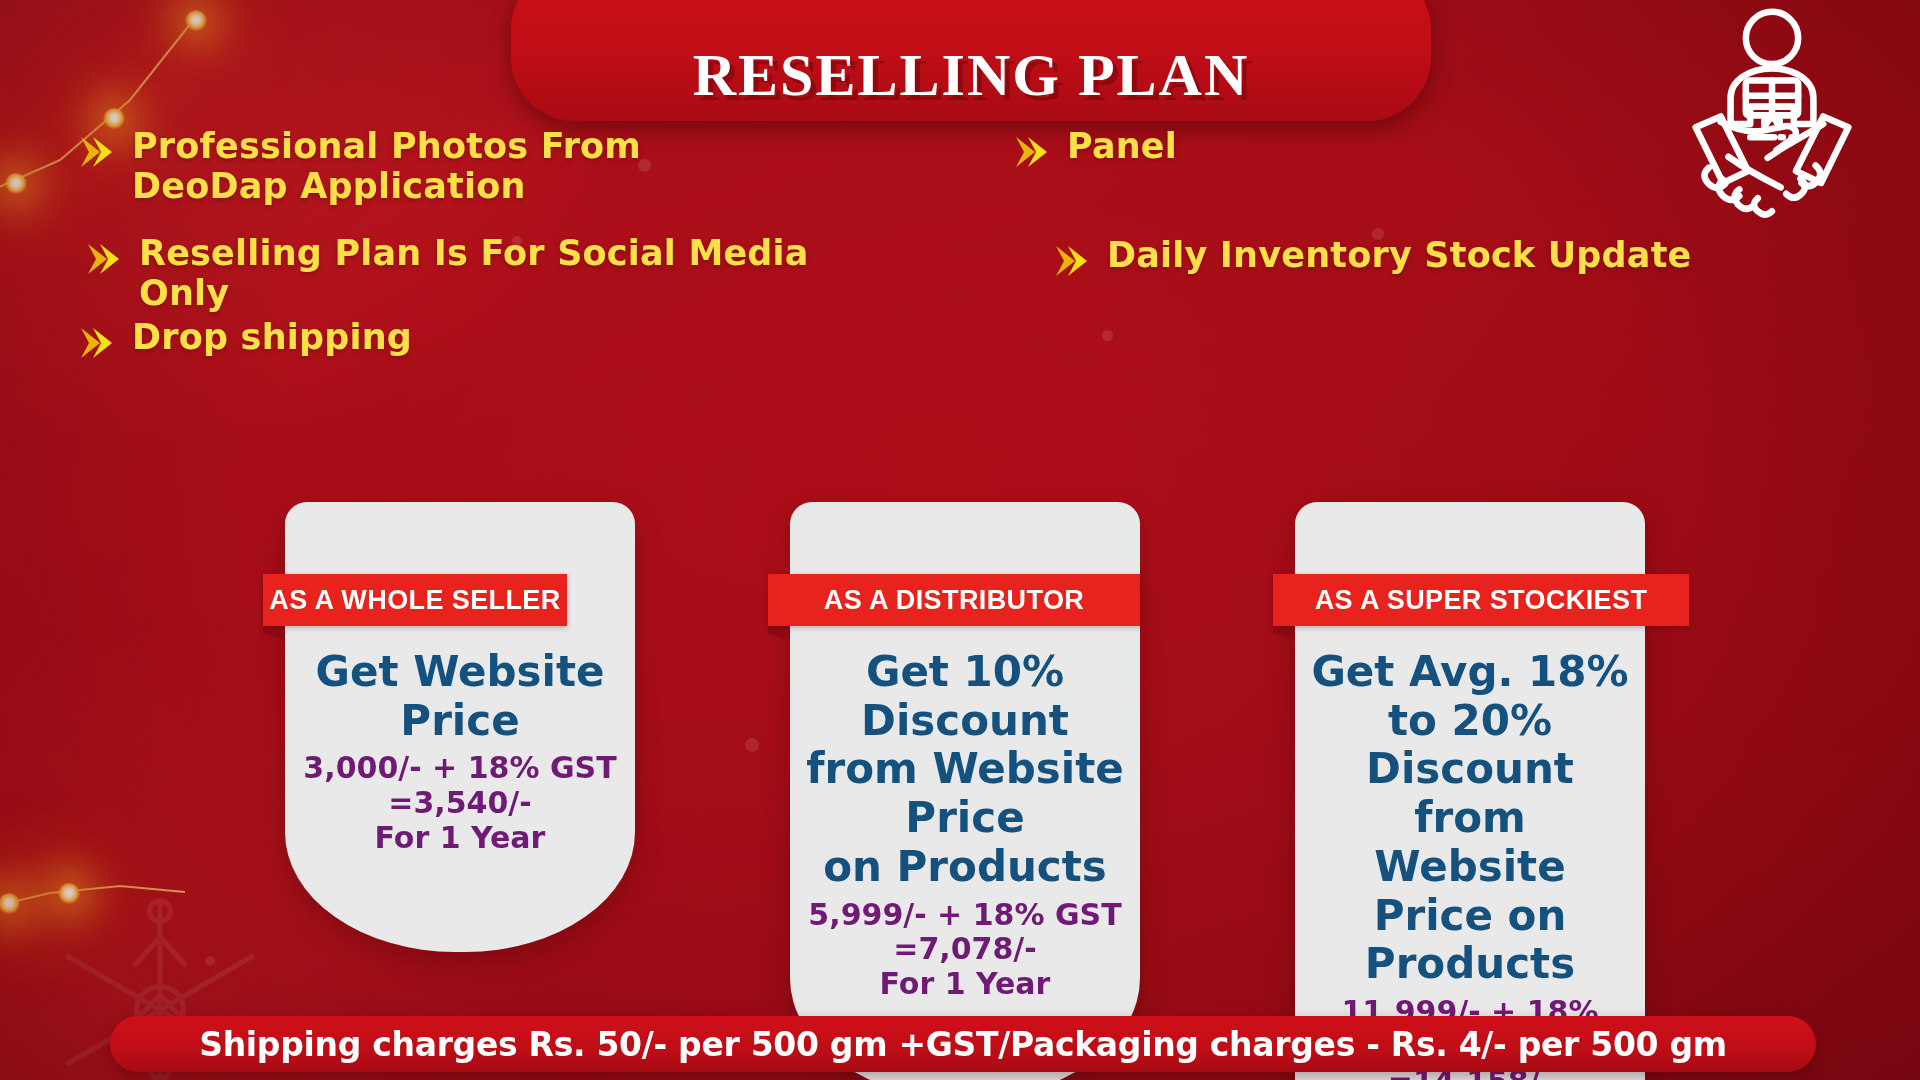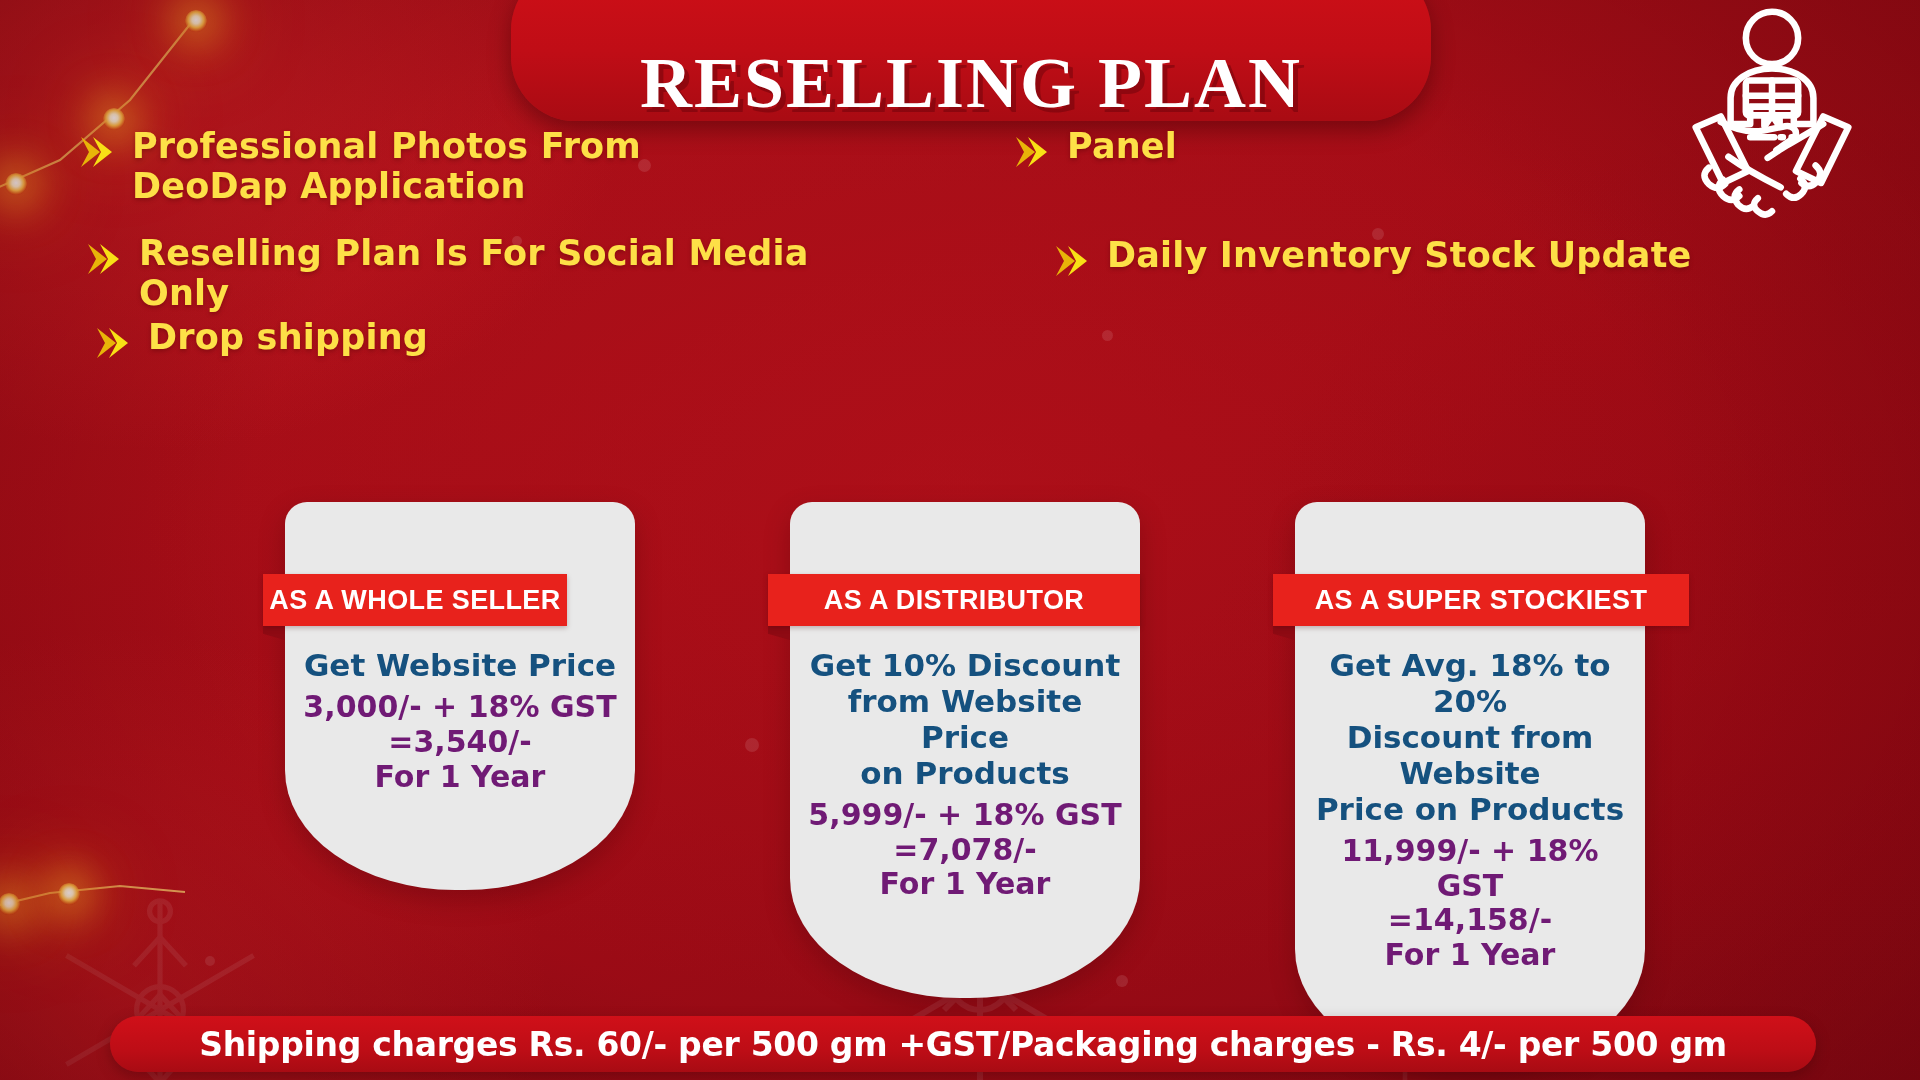--- a/index.html
+++ b/index.html
@@ -39,23 +39,23 @@
   
   #title-banner {
     position:absolute; left:511px; top:-34px; width:920px; height:155px;
     background:linear-gradient(180deg,#CF0F17 0%,#C00D16 55%,#A90B13 100%);
     border-radius:64px;
     box-shadow:0 9px 22px rgba(60,0,5,.45);
     display:flex; align-items:flex-end; justify-content:center;
   }
   #title-text {
     font-family:"Liberation Serif", serif;
-    font-weight:bold; font-size:72px; color:#fff;
+    font-weight:bold; font-size:60px; color:#fff;
     letter-spacing:2px; line-height:1;
-    padding-bottom:2px;
+    padding-bottom:16px;
     text-shadow:5px 5px 0 rgba(90,0,8,.40);
     white-space:nowrap;
   }
 
   
   .bullet { position:absolute; display:flex; align-items:flex-start; gap:14px; }
   .chev { flex:0 0 auto; margin-top:8px; }
   .bullet-label {
     font-family:"DejaVu Sans", sans-serif;
     font-weight:bold; font-size:35px; color:#fde047;
@@ -90,21 +90,21 @@
     letter-spacing:.4px; white-space:nowrap;
   }
   .ribbon-fold {
     position:absolute; left:-22px; width:22px; height:14px;
     background:#8E0A13; z-index:3;
     clip-path:polygon(0 0,100% 0,100% 100%,0 55%);
   }
   .card-content { padding:22px 14px 96px; text-align:center; }
   .card-title {
     font-family:"DejaVu Sans", sans-serif;
-    font-weight:bold; font-size:31px; color:#15517F;
+    font-weight:bold; font-size:42px; color:#15517F;
     line-height:1.16; margin-bottom:6px; white-space:pre-line;
   }
   .card-price {
     font-family:"DejaVu Sans", sans-serif;
     font-weight:bold; font-size:30px; color:#701a75;
     line-height:1.16; white-space:pre-line;
   }
 
   
   #footer {
@@ -199,21 +199,21 @@
 <div class="bullet" style="left:85px;top:234px;width:760px">
   <span class="chev">
     <svg width="40" height="34" viewBox="0 0 40 34">
       <path d="M3 2 L22 17 L3 32 L11 17 Z" fill="#E8B409"></path>
       <path d="M15 2 L34 17 L15 32 L23 17 Z" fill="#F8E016"></path>
     </svg>
   </span>
   <span class="bullet-label">Reselling Plan Is For Social Media Only</span>
 </div>
 
-<div class="bullet" style="left:94px;top:318px;width:500px">
+<div class="bullet" style="left:78px;top:318px;width:500px">
   <span class="chev">
     <svg width="40" height="34" viewBox="0 0 40 34">
       <path d="M3 2 L22 17 L3 32 L11 17 Z" fill="#E8B409"></path>
       <path d="M15 2 L34 17 L15 32 L23 17 Z" fill="#F8E016"></path>
     </svg>
   </span>
   <span class="bullet-label">Drop shipping</span>
 </div>
 
 <div class="bullet" style="left:1013px;top:127px;width:300px">
@@ -310,14 +310,14 @@
 For 1 Year</div>
     </div>
   </div>
   <div class="ribbon-fold" style="top:124px"></div>
   <div class="ribbon" style="top:72px;width:416px">
     <span class="ribbon-text">AS A SUPER STOCKIEST</span>
   </div>
 </div>
 
 <div id="footer">
-  <span id="footer-text">Shipping charges Rs. 60/- per 500 gm +GST/Packaging charges - Rs. 4/- per 500 gm</span>
+  <span id="footer-text">Shipping charges Rs. 50/- per 500 gm +GST/Packaging charges - Rs. 4/- per 500 gm</span>
 </div>
 
 </body></html>

